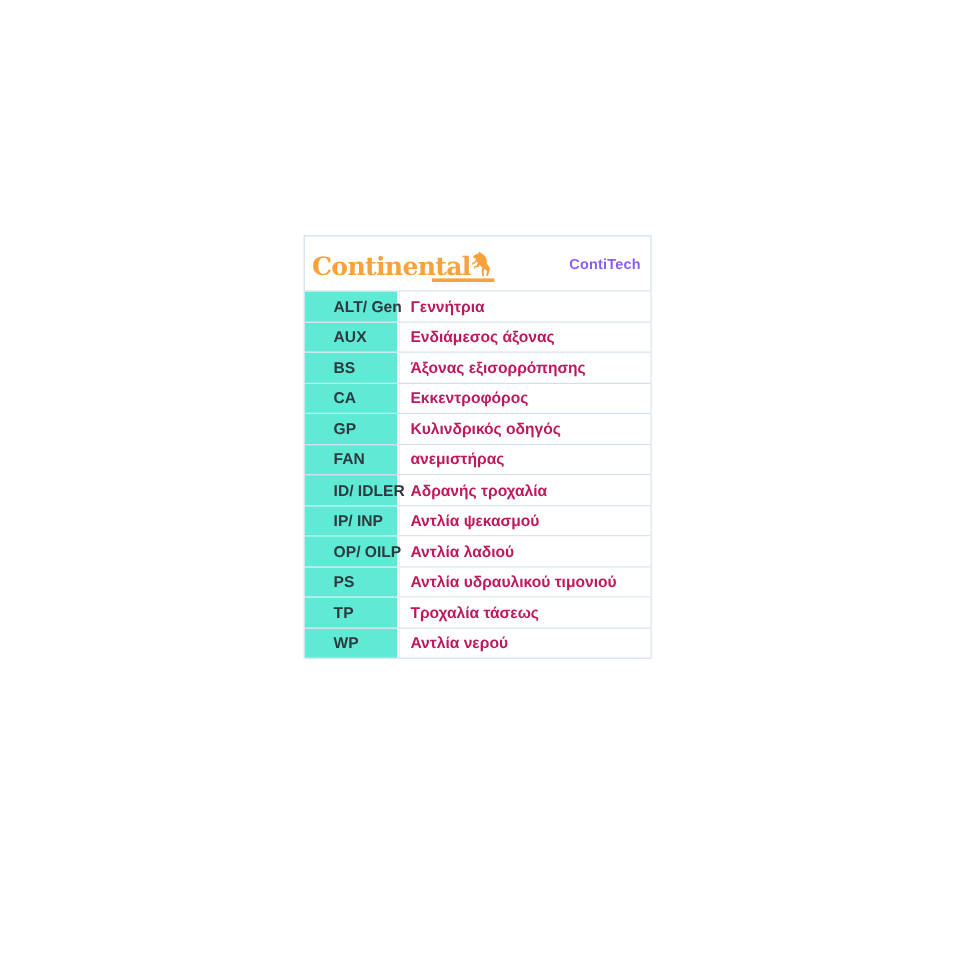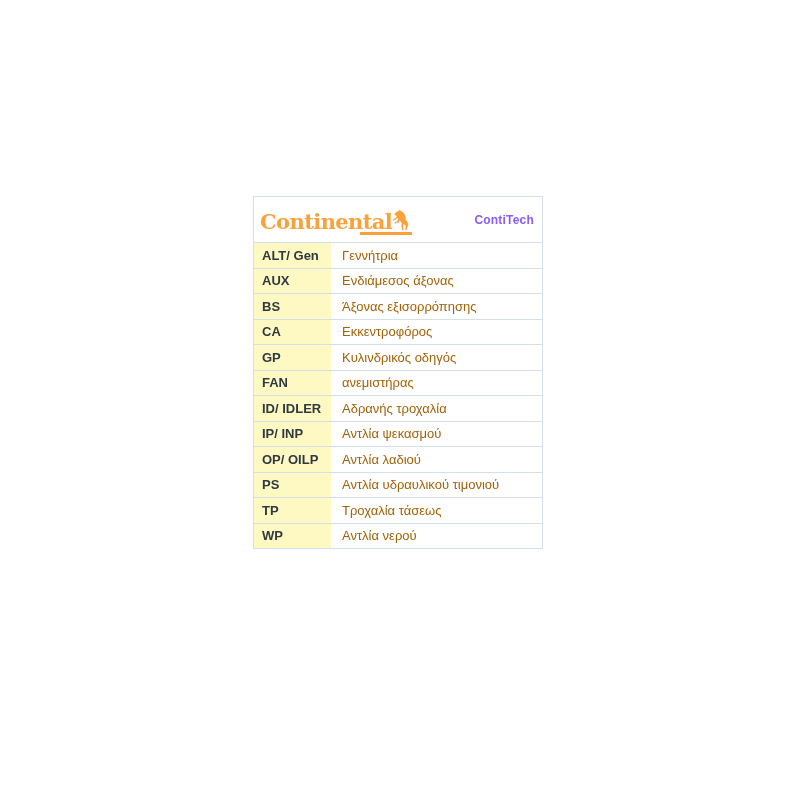--- a/index.html
+++ b/index.html
@@ -68,38 +68,38 @@
   .row {
     box-sizing: border-box;
     display: flex;
     height: 25.5px;
     border-bottom: 1px solid #d3dfea;
     background: #ffffff;
   }
   .cell-code {
     box-sizing: border-box;
     width: 79px;
-    background: #fef9c3;
+    background: #5eead4;
     border-right: 2px solid #ffffff;
     display: flex;
     align-items: center;
-    padding-left: 8px;
+    padding-left: 24px;
     font-size: 13px;
     font-weight: bold;
     color: #2e3940;
     white-space: nowrap;
   }
   .cell-desc {
     flex: 1;
     display: flex;
     align-items: center;
     padding-left: 9px;
     font-size: 13px;
-    font-weight: normal;
-    color: #a16207;
+    font-weight: bold;
+    color: #be185d;
     white-space: nowrap;
   }
 </style>
 </head>
 <body>
 
 <div class="sheet">
 
   <div class="brand-header">
     <div class="logo-wrap">

